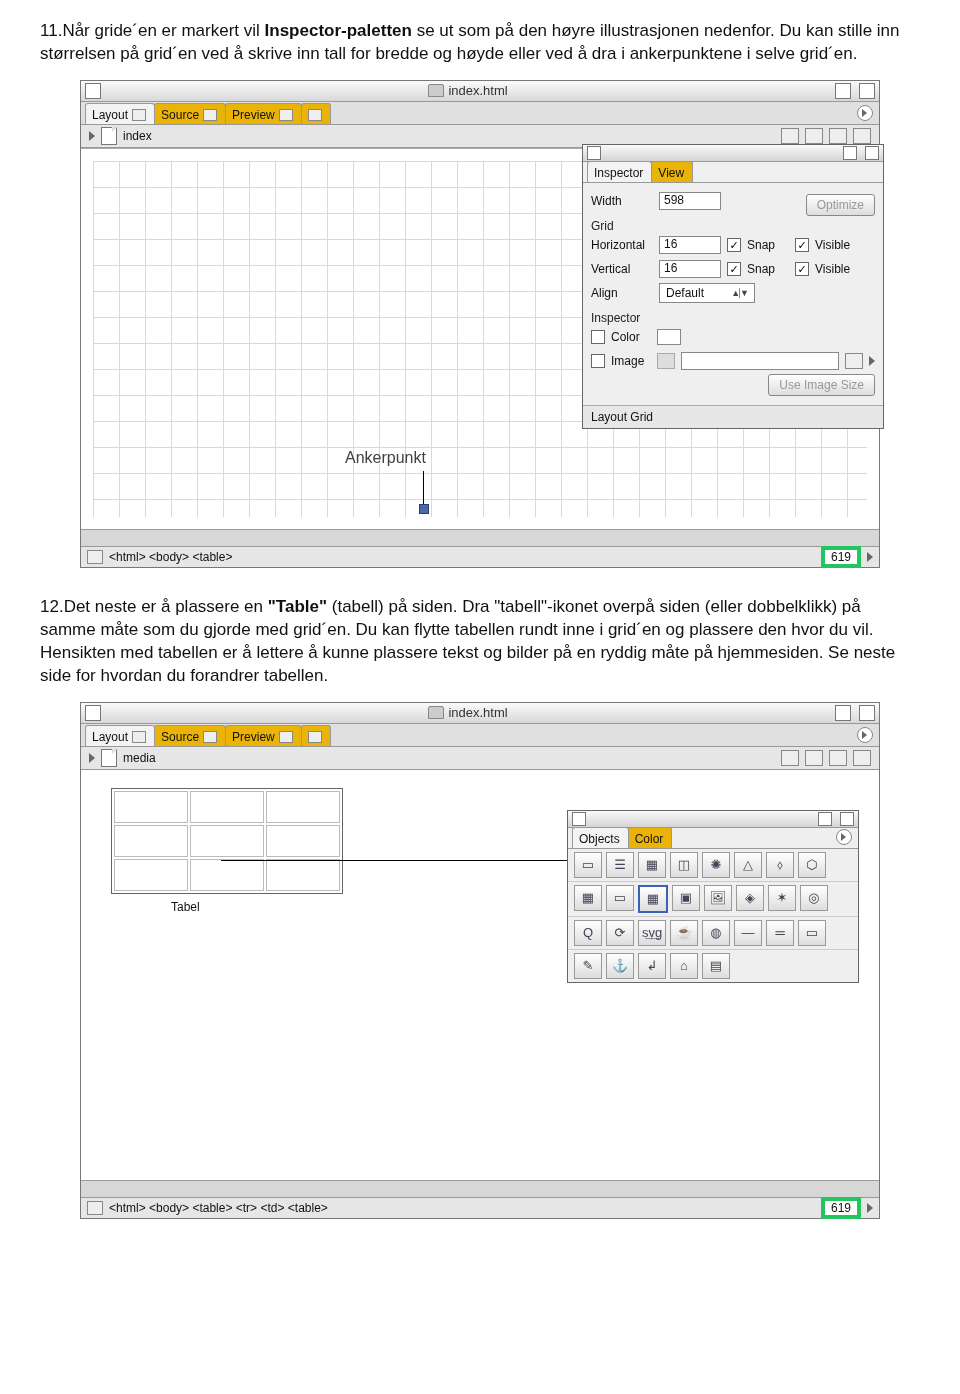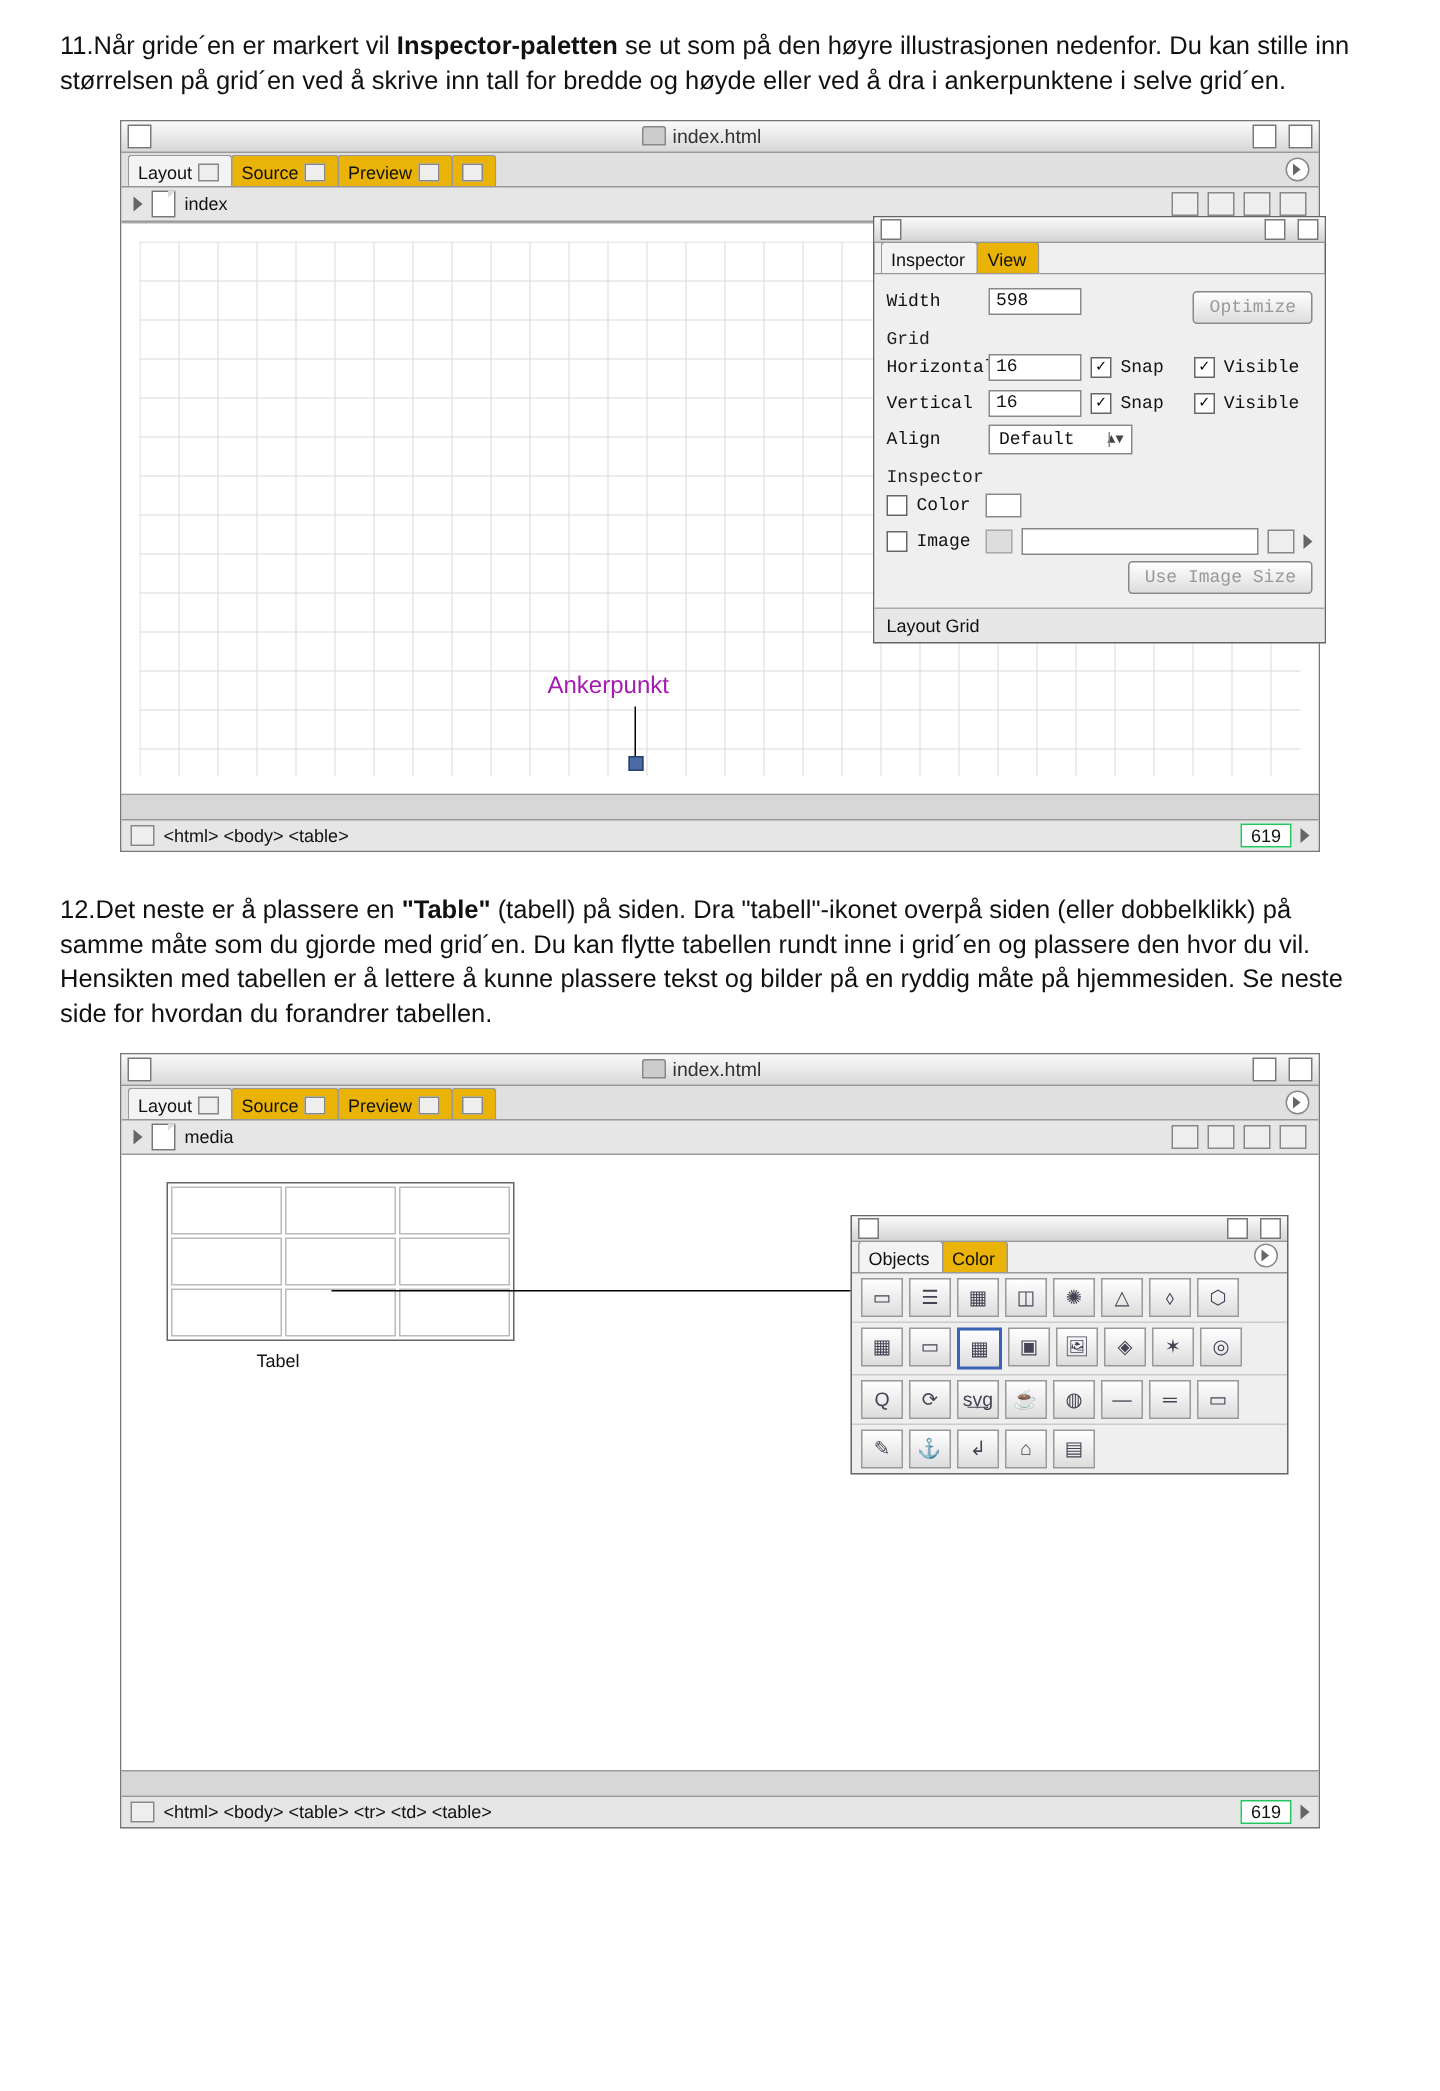--- a/index.html
+++ b/index.html
@@ -24,32 +24,32 @@
   .tri { width:0;height:0;border-top:5px solid transparent;border-bottom:5px solid transparent;border-left:6px solid #666; }
   .page-ic { width:14px; height:16px; border:1px solid #777; background:#fff; position:relative;}
   .page-ic::after{content:"";position:absolute;right:-1px;top:-1px;border-left:5px solid #ddd;border-bottom:5px solid transparent;}
   .bcrumb .tools { margin-left:auto; display:flex; gap:6px;}
   .tool { width:16px;height:14px;border:1px solid #888;background:#eee;}
   .canvas { position:relative; background:#fff; height:380px; border-top:1px solid #aaa; overflow:hidden;}
   .grid { position:absolute; inset:12px 12px 12px 12px;
     background-image: linear-gradient(#d9d9d9 1px, transparent 1px), linear-gradient(90deg,#d9d9d9 1px, transparent 1px);
     background-size: 26px 26px; }
   .anchor { position:absolute; width:8px;height:8px;background:#4a6aa8;border:1px solid #2a406a; left:338px; top:355px;}
-  .anklabel { position:absolute; left:284px; top:300px; font-size:16px; color:#a21caf; }
+  .anklabel { position:absolute; left:264px; top:300px; font-size:16px; color:#404040; }
   .ankline { position:absolute; left:342px; top:322px; width:1px; height:34px; background:#000;}
   .statusbar { height:20px; border-top:1px solid #999; background:#e6e6e6; display:flex; align-items:center; font-size:12px; padding:0 6px; gap:6px;}
   .statusbar .stretch{flex:1;}
-  .sb-box{border:1px solid #22c55e;background:#fff;padding:0 6px;height:14px;line-height:14px;}
+  .sb-box{border:4px solid #22c55e;background:#fff;padding:0 6px;height:14px;line-height:14px;}
   .scroll-h { height:16px; background:#d7d7d7; border-top:1px solid #999;}
   
   .palette { position:absolute; right:-4px; top:64px; width:300px; border:1px solid #666; background:#f0f0f0; font-size:12px; }
   .pal-title { height:16px; background:linear-gradient(#fafafa,#d4d4d4); border-bottom:1px solid #999; display:flex; align-items:center;}
   .pal-title .tb-sq{width:12px;height:12px;}
   .pal-tabs { height:20px; display:flex; align-items:flex-end; border-bottom:1px solid #999; padding-left:4px;}
-  .pal-body { padding:6px 8px 8px 8px; background:#efefef;font-family:Liberation Mono, monospace;}
+  .pal-body { padding:6px 8px 8px 8px; background:#efefef;}
   .row { display:flex; align-items:center; height:24px; gap:6px;}
   .row label { width:62px; }
   .inp { width:52px; height:16px; border:1px solid #888; background:#fff; padding:0 4px; font-size:12px;}
   .btn { height:20px; border:1px solid #888; background:linear-gradient(#fff,#ddd); border-radius:3px; padding:0 10px; font-size:12px; display:inline-flex; align-items:center;}
   .btn.dis{color:#999;}
   .sect { margin-top:6px; font-weight:normal; color:#222;}
   .chk { width:12px;height:12px;border:1px solid #666;background:#fff; display:inline-flex;align-items:center;justify-content:center;font-size:10px;line-height:10px;}
   .chk.on::after{content:"✓";color:#000;font-size:11px;}
   .sel { height:18px; border:1px solid #888; background:#fff; padding:0 18px 0 6px; position:relative; font-size:12px; display:inline-flex; align-items:center; min-width:70px;}
   .sel::after{content:"";position:absolute;right:4px;top:4px;width:10px;height:10px;border-left:1px solid #888; }

